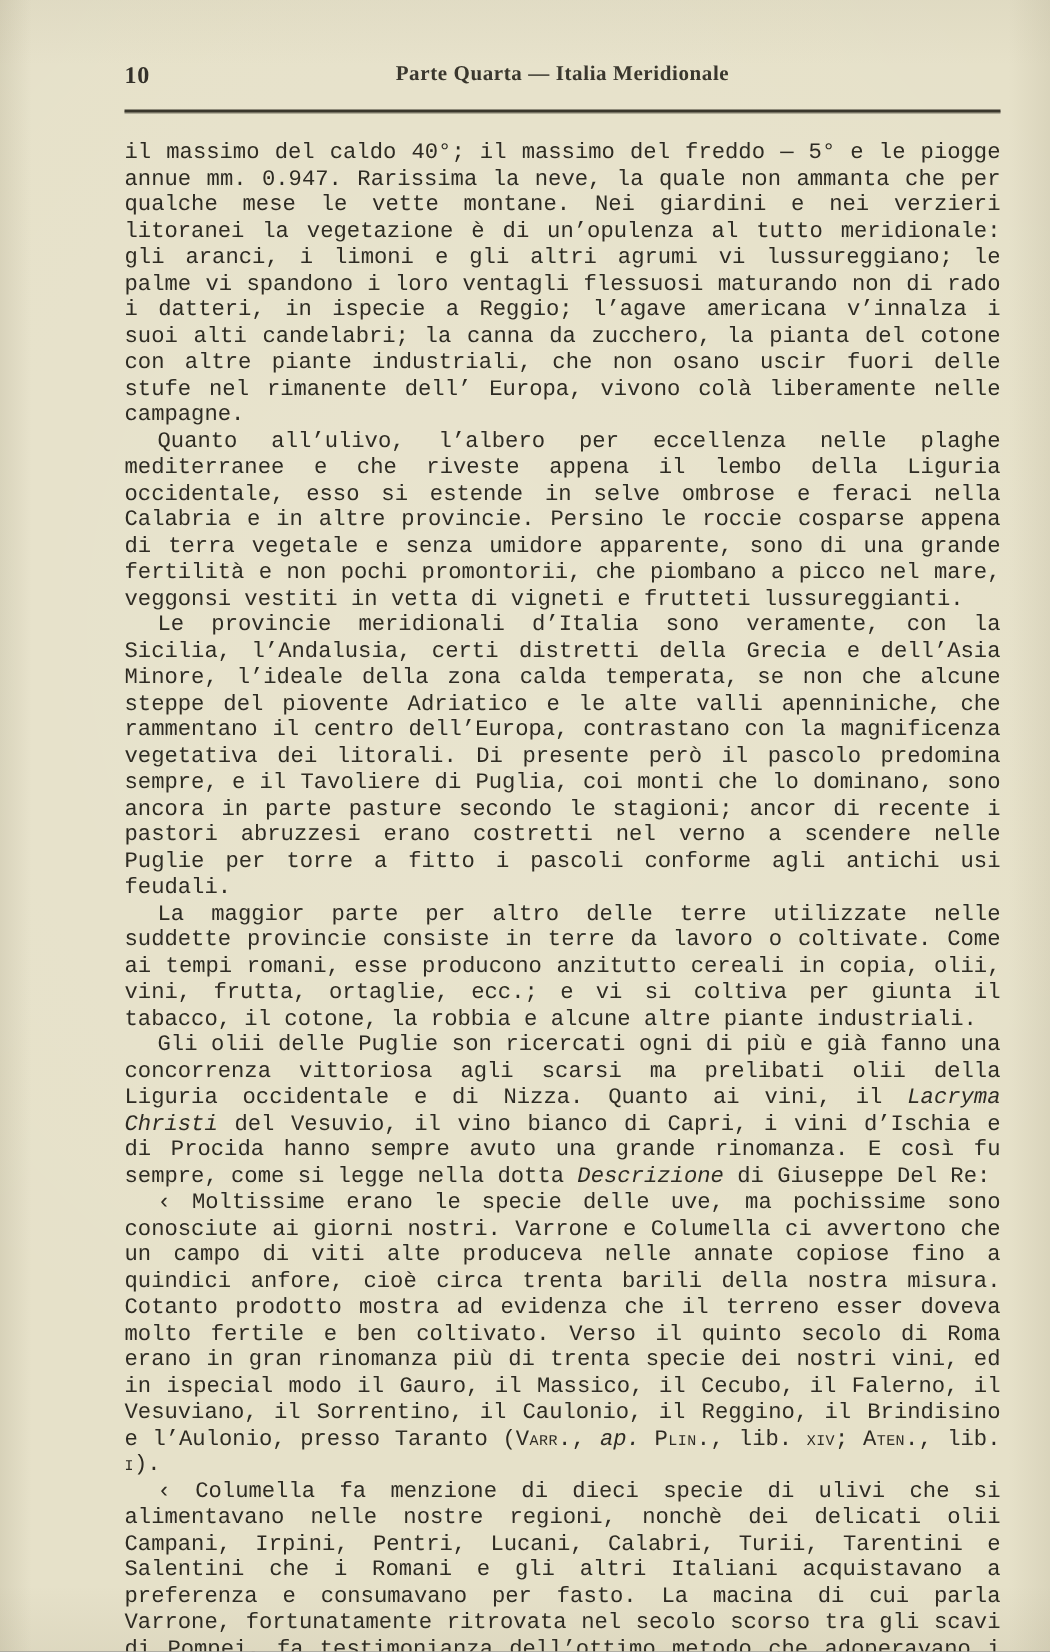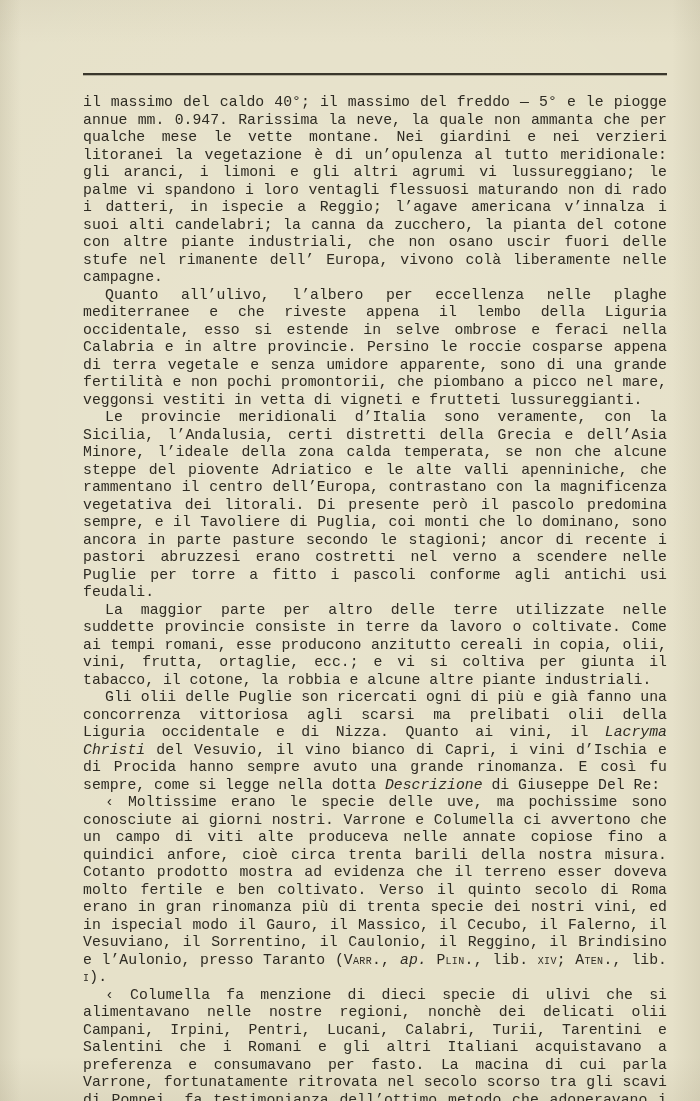--- a/index.html
+++ b/index.html
@@ -88,20 +88,24 @@
     font-weight: 700;
     letter-spacing: 1.6px;
     margin-left: 6px;
   }
 </style>
 </head>
 <body>
 
 <div class="page">
 
+  <header class="running-head">
+    <span class="page-num">10</span>
+    <span class="running-title">Parte Quarta — Italia Meridionale</span>
+  </header>
 
   <div class="head-rule"></div>
 
   <main class="text-block">
     <p><span>il massimo del caldo 40°; il massimo del freddo — 5° e le piogge annue mm. 0.947. Rarissima la neve, la quale non ammanta che per qualche mese le vette montane. Nei giardini e nei verzieri litoranei la vegetazione è di un’opulenza al tutto meridionale: gli aranci, i limoni e gli altri agrumi vi lussureggiano; le palme vi spandono i loro ventagli flessuosi maturando non di rado i datteri, in ispecie a Reggio; l’agave americana v’innalza i suoi alti candelabri; la canna da zucchero, la pianta del cotone con altre piante industriali, che non osano uscir fuori delle stufe nel rimanente dell’ Europa, vivono colà liberamente nelle campagne.</span></p>
     <p class="indent"><span>Quanto all’ulivo, l’albero per eccellenza nelle plaghe mediterranee e che riveste appena il lembo della Liguria occidentale, esso si estende in selve ombrose e feraci nella Calabria e in altre provincie. Persino le roccie cosparse appena di terra vegetale e senza umidore apparente, sono di una grande fertilità e non pochi promontorii, che piombano a picco nel mare, veggonsi vestiti in vetta di vigneti e frutteti lussureggianti.</span></p>
     <p class="indent"><span>Le provincie meridionali d’Italia sono veramente, con la Sicilia, l’Andalusia, certi distretti della Grecia e dell’Asia Minore, l’ideale della zona calda temperata, se non che alcune steppe del piovente Adriatico e le alte valli apenniniche, che rammentano il centro dell’Europa, contrastano con la magnificenza vegetativa dei litorali. Di presente però il pascolo predomina sempre, e il Tavoliere di Puglia, coi monti che lo dominano, sono ancora in parte pasture secondo le stagioni; ancor di recente i pastori abruzzesi erano costretti nel verno a scendere nelle Puglie per torre a fitto i pascoli conforme agli antichi usi feudali.</span></p>
     <p class="indent"><span>La maggior parte per altro delle terre utilizzate nelle suddette provincie consiste in terre da lavoro o coltivate. Come ai tempi romani, esse producono anzitutto cereali in copia, olii, vini, frutta, ortaglie, ecc.; e vi si coltiva per giunta il tabacco, il cotone, la robbia e alcune altre piante industriali.</span></p>
     <p class="indent"><span>Gli olii delle Puglie son ricercati ogni di più e già fanno una concorrenza vittoriosa agli scarsi ma prelibati olii della Liguria occidentale e di Nizza. Quanto ai vini, il </span><span class="s-i">Lacryma Christi</span><span> del Vesuvio, il vino bianco di Capri, i vini d’Ischia e di Procida hanno sempre avuto una grande rinomanza. E così fu sempre, come si legge nella dotta </span><span class="s-i">Descrizione</span><span> di Giuseppe Del Re:</span></p>
     <p class="indent"><span>‹ Moltissime erano le specie delle uve, ma pochissime sono conosciute ai giorni nostri. Varrone e Columella ci avvertono che un campo di viti alte produceva nelle annate copiose fino a quindici anfore, cioè circa trenta barili della nostra misura. Cotanto prodotto mostra ad evidenza che il terreno esser doveva molto fertile e ben coltivato. Verso il quinto secolo di Roma erano in gran rinomanza più di trenta specie dei nostri vini, ed in ispecial modo il Gauro, il Massico, il Cecubo, il Falerno, il Vesuviano, il Sorrentino, il Caulonio, il Reggino, il Brindisino e l’Aulonio, presso Taranto (</span><span class="s-sc">Varr.,</span><span> </span><span class="s-i">ap.</span><span> </span><span class="s-sc">Plin.,</span><span> lib. </span><span class="s-sc">xiv</span><span>; </span><span class="s-sc">Aten.,</span><span> lib. </span><span class="s-sc">i</span><span>).</span></p>

